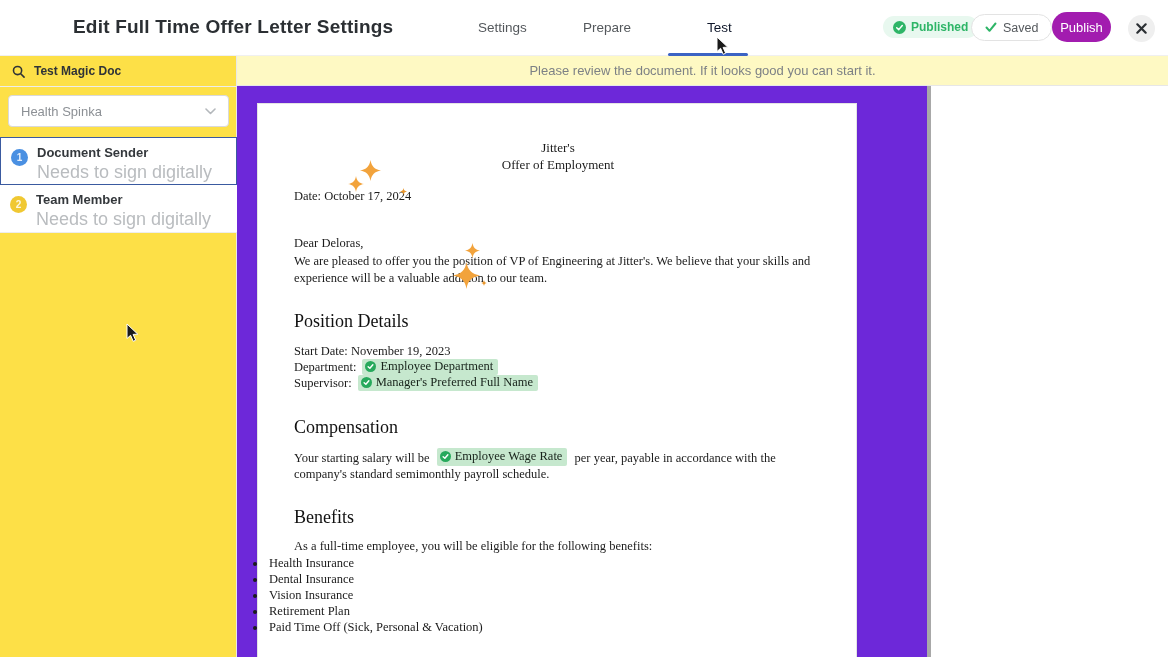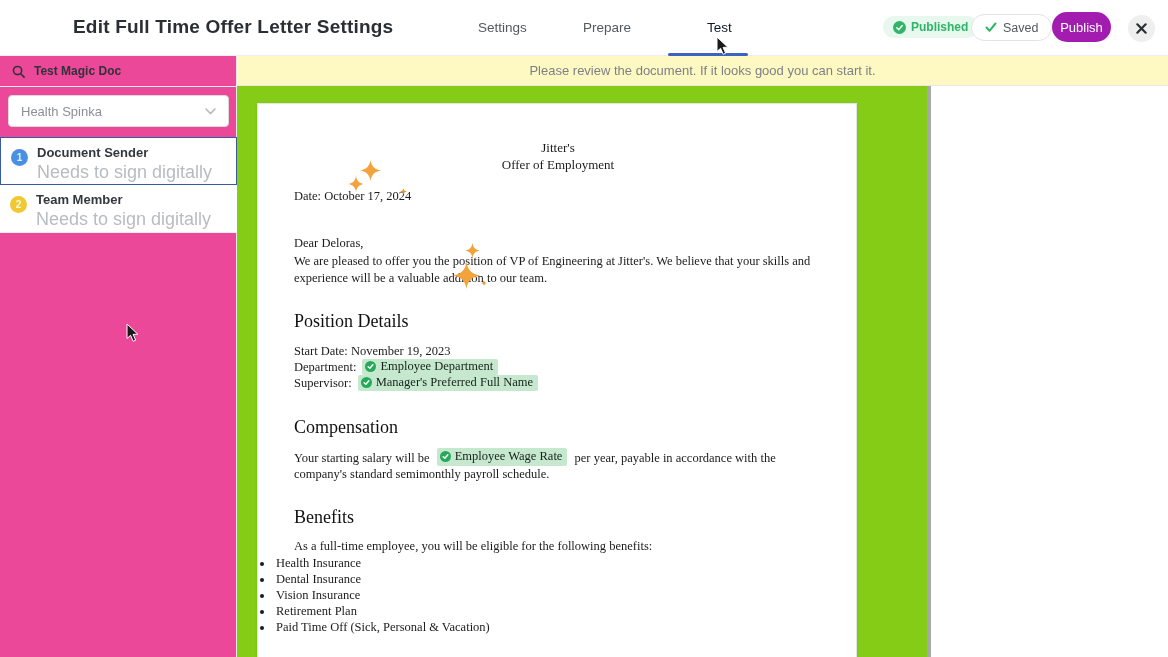--- a/index.html
+++ b/index.html
@@ -16,21 +16,21 @@
   .badge-published { position:absolute; left:883px; top:16px; height:22px; display:flex; align-items:center; gap:5px;
     background:#e8f8ef; border-radius:11px; padding:0 10px; font-size:12px; font-weight:600; color:#2eb567; }
   .btn-saved { position:absolute; left:971px; top:14px; height:27px; display:flex; align-items:center; gap:6px;
     background:#fff; border:1px solid #e3e3e3; border-radius:14px; padding:0 13px; font-size:12.5px; font-weight:500; color:#55595d; cursor:pointer; }
   .btn-publish { position:absolute; left:1052px; top:12px; width:59px; height:30px; background:#a21caf; border:none;
     border-radius:15px; color:#fff; font-size:13px; font-weight:500; font-family:"Liberation Sans",sans-serif; cursor:pointer; }
   .btn-close { position:absolute; left:1128px; top:15px; width:27px; height:27px; border-radius:50%; background:#efefef;
     display:flex; align-items:center; justify-content:center; cursor:pointer; }
 
   
-  .sidebar { position:absolute; left:0; top:56px; width:237px; height:601px; background:#ec4899; border-right:1px solid #e8e8e8; }
+  .sidebar { position:absolute; left:0; top:56px; width:237px; height:601px; background:#fde047; border-right:1px solid #e8e8e8; }
   .search-row { position:absolute; left:0; top:0; width:237px; height:31px; display:flex; align-items:center; gap:9px;
     padding:0 12px; border-bottom:1px solid #ededed; cursor:pointer; }
   .search-label { font-size:12px; font-weight:700; color:#2f3337; }
   .recipient-select { position:absolute; left:8px; top:39px; width:221px; height:32px; border:1px solid #d9d9d9; border-radius:4px;
     display:flex; align-items:center; justify-content:space-between; padding:0 12px; cursor:pointer; background:#fff; }
   .recipient-select .val { font-size:13px; color:#8c9095; }
 
   .signer { position:absolute; left:0; width:237px; height:48px; background:#fff; cursor:pointer; }
   .signer.selected { border:1.5px solid #3a5aa0; }
   .signer.plain { border-bottom:1px solid #ededed; }
@@ -40,33 +40,33 @@
   .num-badge.yellow { background:#f0c832; }
   .signer-name { position:absolute; left:36px; top:7px; font-size:13px; font-weight:700; color:#34383c; }
   .signer-sub { position:absolute; left:36px; top:24px; font-size:18px; color:#b9bcbf; }
 
   
   .banner { position:absolute; left:237px; top:56px; width:931px; height:30px; background:#fef9c3; border-bottom:1px solid #e7e7e7;
     display:flex; align-items:center; justify-content:center; }
   .banner-text { font-size:13px; color:#7d8185; }
 
   
-  .preview { position:absolute; left:237px; top:86px; width:690px; height:571px; background:#84cc16; overflow:hidden; }
+  .preview { position:absolute; left:237px; top:86px; width:690px; height:571px; background:#6d28d9; overflow:hidden; }
   .scrollbar { position:absolute; left:927px; top:86px; width:4px; height:571px; background:#a8a8a8; cursor:pointer; }
 
   .doc-card { position:absolute; left:20px; top:17px; width:600px; height:590px; background:#fff;
     border:1px solid #e4e4e4; box-shadow:0 1px 3px rgba(0,0,0,.07); }
   .doc { position:relative; width:100%; height:100%; font-family:"Liberation Serif","DejaVu Serif",serif; color:#1b1b1b; }
   .doc .center { position:absolute; left:0; width:600px; text-align:center; font-size:13px; }
   .doc .line { position:absolute; left:36px; font-size:12.5px; }
   .doc h2 { position:absolute; left:36px; font-size:18px; font-weight:400; color:#111; }
   .doc p.wrap { position:absolute; left:36px; font-size:12.5px; line-height:16.5px; }
   .token { display:inline-flex; align-items:center; gap:4px; background:#c6e8ce; border-radius:2px;
     padding:0px 5px 1px 3px; font-size:12.5px; color:#17221a; cursor:pointer; white-space:nowrap; }
-  .doc ul { position:absolute; left:16px; margin:0; font-size:12.5px; line-height:16px; }
+  .doc ul { position:absolute; left:9px; margin:0; font-size:12.5px; line-height:16px; }
   .doc li { padding-left:2px; }
 
   .sparkle { position:absolute; pointer-events:none; }
 
   .cursor { position:absolute; pointer-events:none; z-index:50; }
 </style>
 </head>
 <body>
 
 <div class="app">

